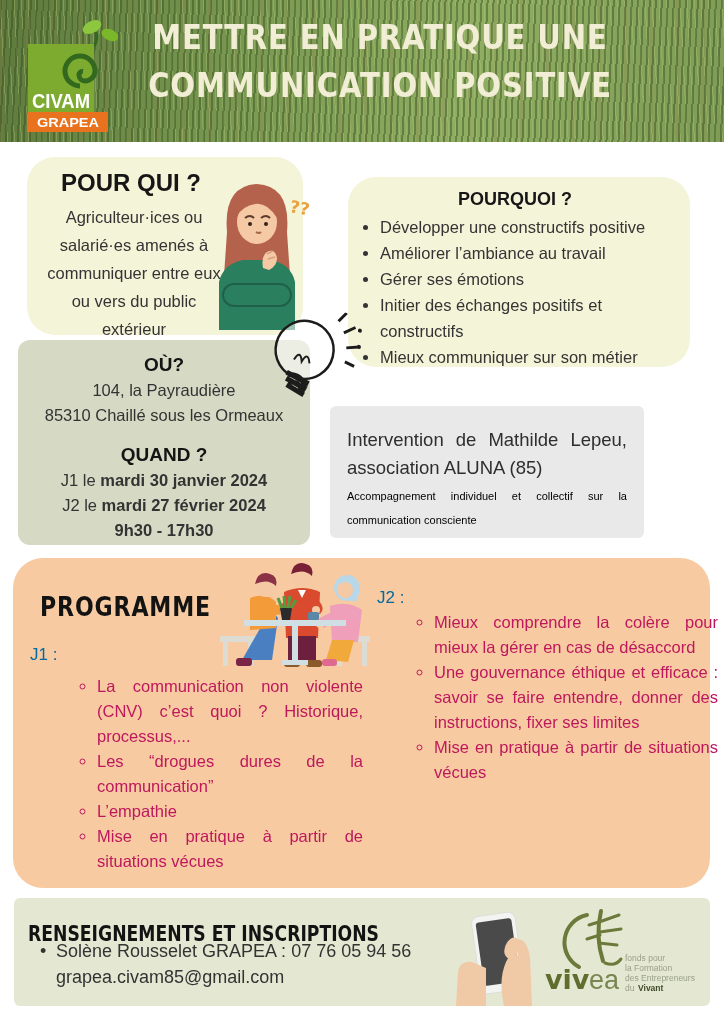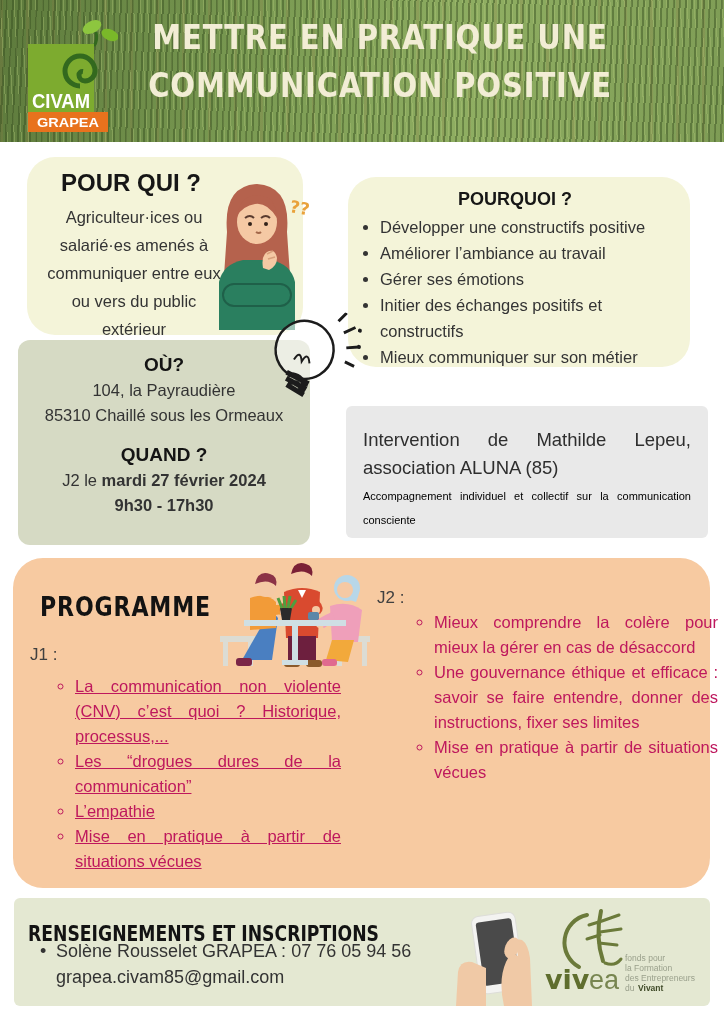--- a/index.html
+++ b/index.html
@@ -34,36 +34,36 @@
   .sage::before{content:"";position:absolute;left:-5px;top:10px;right:-6px;bottom:14px;
         background:#d6dac4;transform:rotate(-1.3deg);border-radius:16px;z-index:-1;}
   .sage::after{content:"";position:absolute;left:4px;top:-4px;right:2px;bottom:6px;
         background:#d6dac4;transform:rotate(1.2deg);border-radius:18px;z-index:-1;}
   .sage-head{font-weight:bold;font-size:19px;color:#141414;margin:2px 12px;}
   .sage-line{font-size:16.5px;line-height:25px;color:#333;}
   .sage-gap{height:14px;}
   .bold{font-weight:bold;}
   .bulb-svg{position:absolute;left:258px;top:305px;transform:rotate(14deg);}
   
-  .greybox{left:330px;top:406px;width:362px;height:132px;background:#e9e9e9;border-radius:6px;
-        padding:20px 17px 0 17px;margin-left:16px;}
+  .greybox{left:330px;top:406px;width:314px;height:132px;background:#e9e9e9;border-radius:6px;
+        padding:20px 17px 0 17px;}
   .grey-p1{font-size:18.5px;line-height:28px;text-align:justify;color:#2e2e2e;margin:0;}
   .grey-p2{font-size:11px;line-height:24px;text-align:justify;color:#000000;margin:2px 0 0 0;}
   
   .peach{left:13px;top:558px;width:697px;height:330px;background:#f7caa1;border-radius:30px;}
   .prog-head{position:absolute;left:40px;top:570px;font-family:"DejaVu Sans",sans-serif;
         font-weight:bold;font-size:26px;color:#131313;transform:scaleX(.85);transform-origin:left center;
         letter-spacing:1px;}
   .table-svg{position:absolute;left:214px;top:560px;}
-  .j-label{position:absolute;font-size:17px;color:#404040;}
+  .j-label{position:absolute;font-size:17px;color:#0369a1;}
   .j1-label{left:30px;top:645px;}
   .j2-label{left:377px;top:588px;}
   .j-list{position:absolute;margin:0;padding-left:24px;list-style:circle;
         font-size:16.5px;line-height:25px;color:#be185d;text-align:justify;}
-  .j1-list{left:51px;top:674px;width:266px;text-decoration:underline;}
+  .j1-list{left:73px;top:674px;width:266px;}
   .j2-list{left:410px;top:610px;width:284px;}
   .j-list li{margin:0;}
   
   .bottombox{left:14px;top:898px;width:696px;height:108px;background:#e4e8d2;border-radius:6px;}
   .rens-head{position:absolute;left:28px;top:905px;font-family:"DejaVu Sans",sans-serif;
         font-weight:bold;font-size:21px;color:#131313;transform:scaleX(.82);transform-origin:left center;}
   .contact{position:absolute;left:56px;top:938px;width:380px;font-size:18px;line-height:26px;color:#333;}
   .contact .dot{position:absolute;left:-16px;top:0;}
   .hand-svg{position:absolute;left:446px;top:910px;}
   .vivea-svg{position:absolute;left:543px;top:905px;}
@@ -122,20 +122,21 @@
       <li>Mieux communiquer sur son métier</li>
     </ul>
   </section>
 
   <section class="box sage">
     <div class="sage-head">OÙ?</div>
     <div class="sage-line">104, la Payraudière</div>
     <div class="sage-line">85310 Chaillé sous les Ormeaux</div>
     <div class="sage-gap"></div>
     <div class="sage-head">QUAND ?</div>
+    <div class="sage-line"><span>J1 le </span><span class="bold">mardi 30 janvier 2024</span></div>
     <div class="sage-line"><span>J2 le </span><span class="bold">mardi 27 février 2024</span></div>
     <div class="sage-line bold">9h30 - 17h30</div>
   </section>
 
   <svg class="bulb-svg" width="100" height="112" viewBox="0 0 100 112">
     <circle cx="44" cy="46" r="29" fill="rgba(255,255,255,0.55)" stroke="#1c1c1c" stroke-width="2.5"></circle>
     <path d="M36 58 q4 -12 8 0 q4 -12 8 0" fill="none" stroke="#1c1c1c" stroke-width="2"></path>
     <path d="M32 72 l24 6 M33 78 l22 6 M35 84 l19 6 M34 74 q12 -4 20 8 M36 82 q10 -6 16 6" stroke="#1c1c1c" stroke-width="5" fill="none"></path>
     <path d="M78 20 l10 -8 M84 34 l12 -4 M70 10 l6 -10 M86 48 l10 2" stroke="#1c1c1c" stroke-width="3"></path>
     <circle cx="93" cy="14" r="2" fill="#1c1c1c"></circle>

